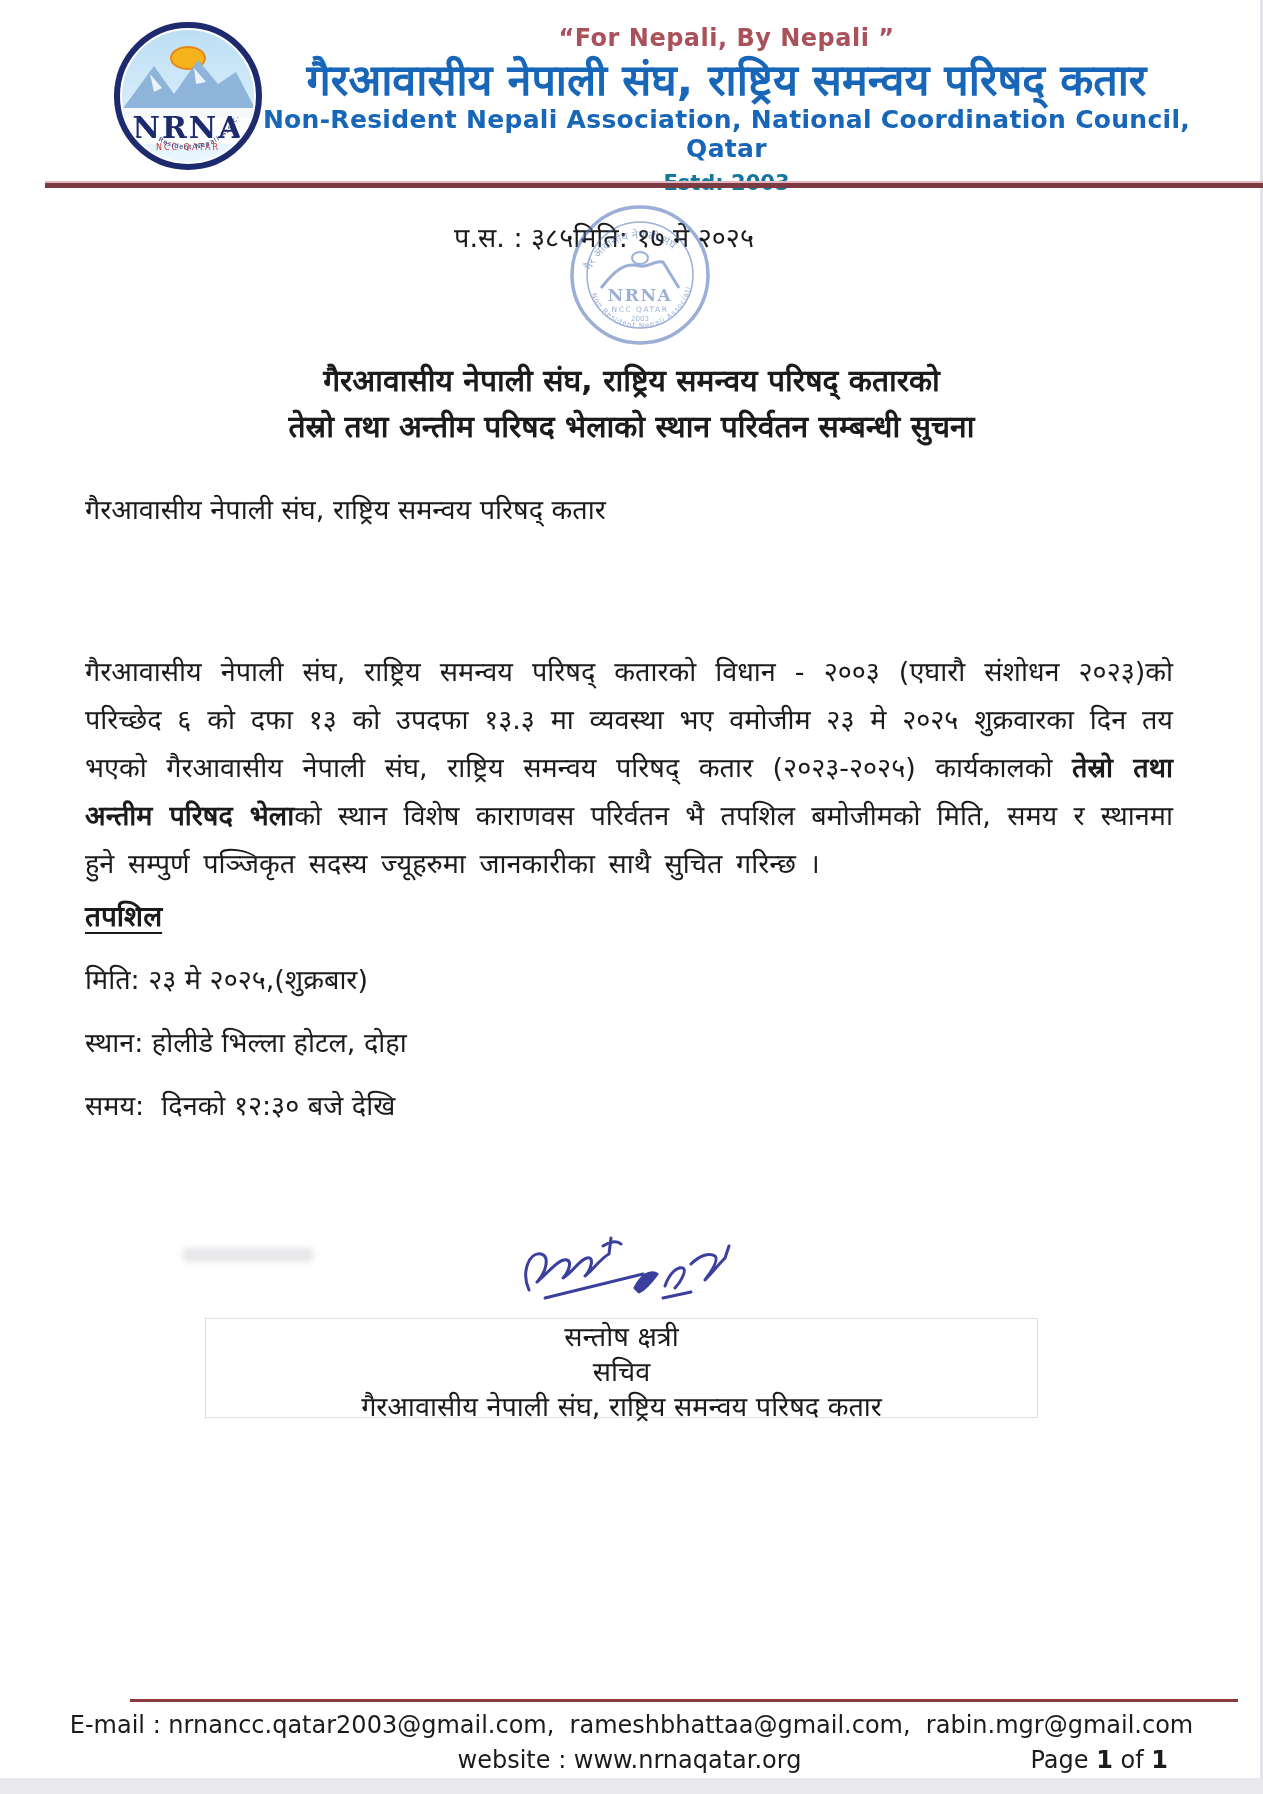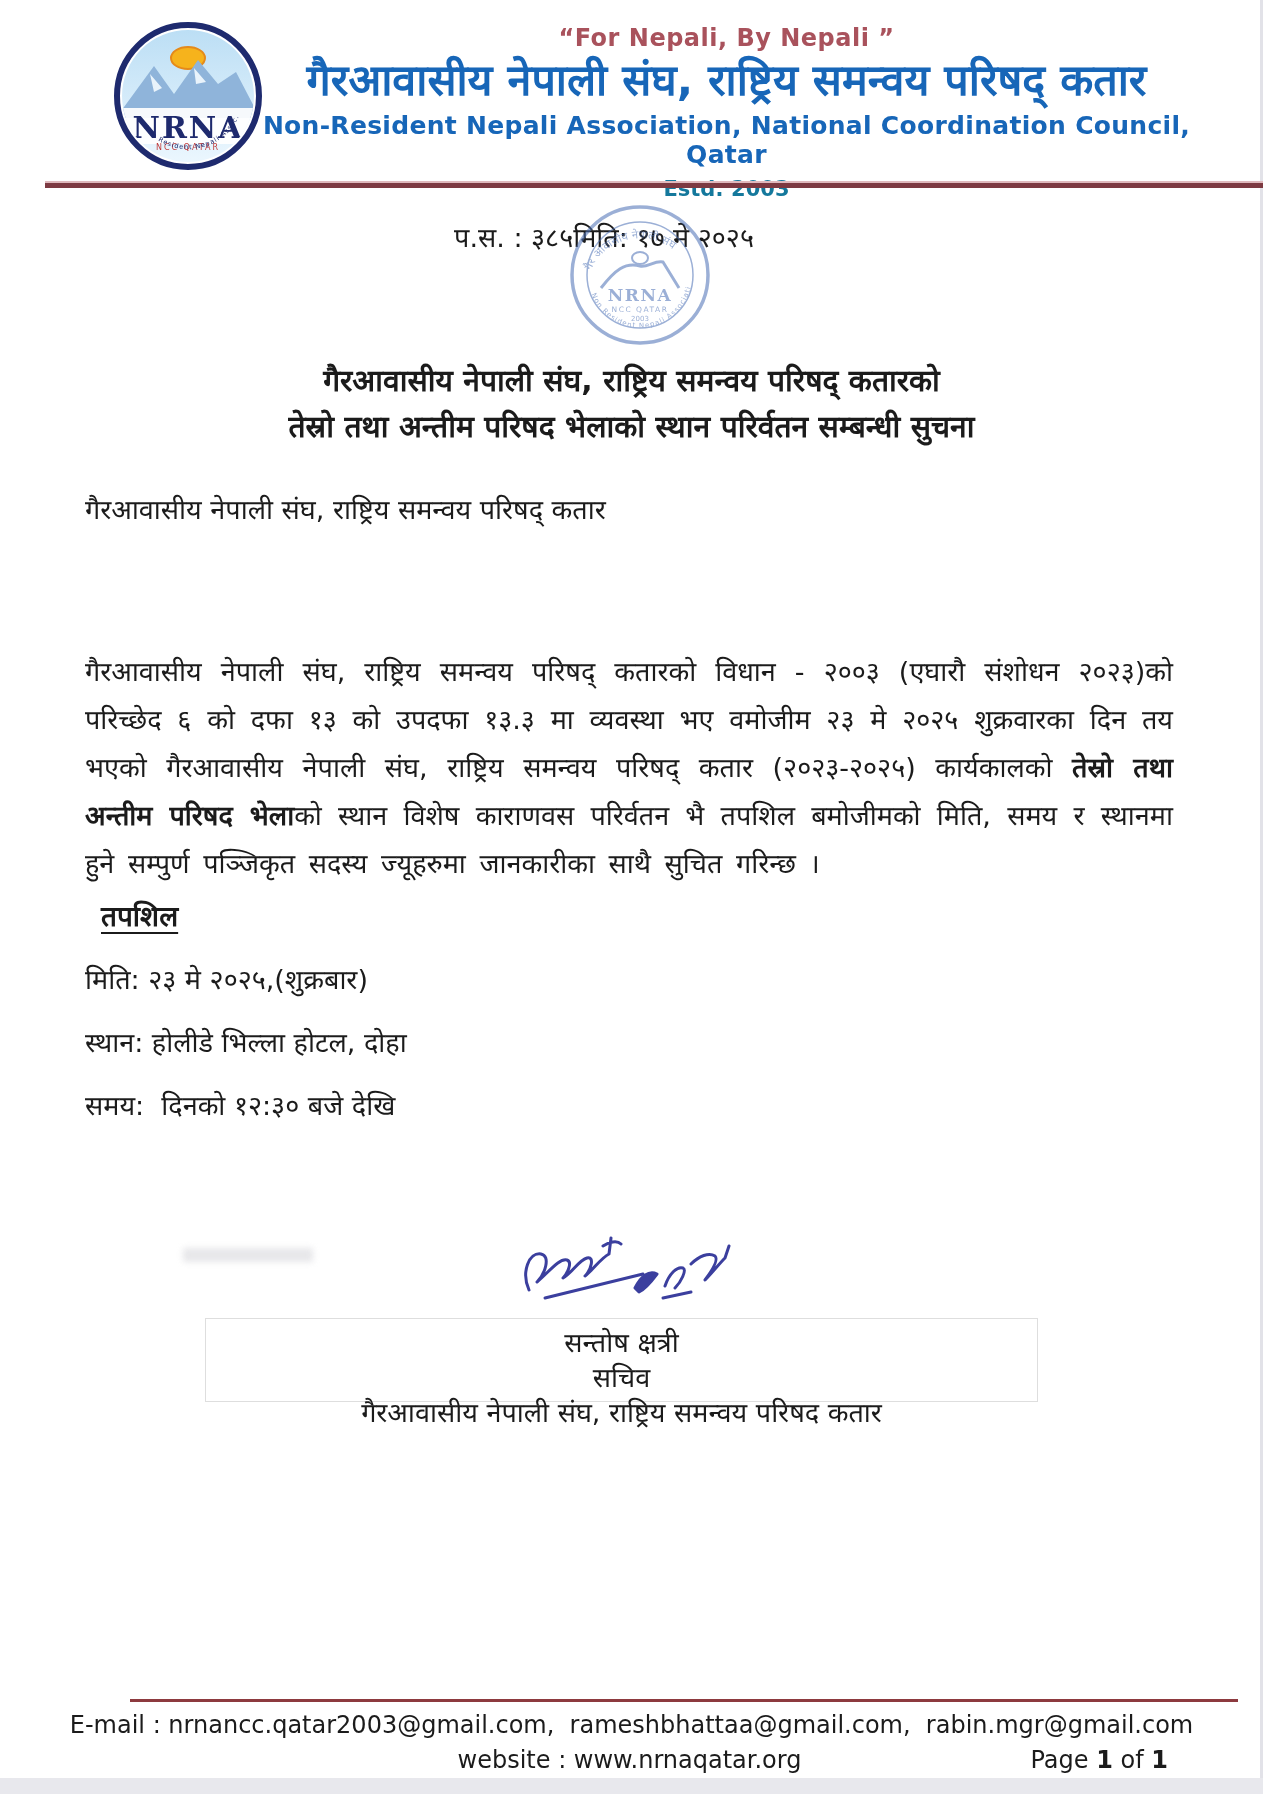--- a/index.html
+++ b/index.html
@@ -6,42 +6,42 @@
   .page{
     position:relative;width:1263px;height:1794px;background:#ffffff;
     font-family:"DejaVu Sans", sans-serif;color:#1b1b1b;overflow:hidden;
     box-shadow: inset -3px 0 0 #e2e2e8;
   }
   
   .logo{position:absolute;left:114px;top:22px;width:148px;height:148px;}
   .header-text{position:absolute;left:245px;right:55px;top:24px;text-align:center;}
   .tagline{font-size:24px;font-weight:600;color:#a9525c;letter-spacing:.5px;}
   .org-dev{font-size:43px;font-weight:700;color:#1766b8;line-height:1.15;margin-top:4px;}
-  .org-eng{font-size:25px;font-weight:700;color:#1766b8;margin-top:6px;letter-spacing:.3px;}
+  .org-eng{font-size:25px;font-weight:700;color:#1766b8;letter-spacing:.3px;}
   .estd{font-size:21px;font-weight:700;color:#14789c;margin-top:8px;}
   .header-rule{position:absolute;left:45px;right:0;top:181px;height:5px;background:#7d3a42;border-top:2px solid #dfb9bd;}
   
   .meta-row{position:absolute;left:85px;right:140px;top:218px;display:flex;justify-content:center;font-size:27px;}
   .stamp{position:absolute;left:563px;top:200px;width:154px;height:150px;opacity:.55;}
   
   .title{position:absolute;left:0;right:0;top:358px;text-align:center;font-size:30px;font-weight:700;line-height:46px;}
   
   .salutation{position:absolute;left:85px;top:486px;font-size:27px;line-height:47px;}
   .body-par{position:absolute;left:85px;right:90px;top:648px;font-size:27px;line-height:48px;text-align:justify;word-spacing:5px;}
   
-  .details-heading{position:absolute;left:85px;top:896px;font-size:28px;font-weight:700;text-decoration:underline;text-underline-offset:6px;margin-left:16px;}
+  .details-heading{position:absolute;left:85px;top:896px;font-size:28px;font-weight:700;text-decoration:underline;text-underline-offset:6px;}
   .detail-line{position:absolute;left:85px;font-size:27px;white-space:pre-wrap;}
   .d1{top:960px;} .d2{top:1023px;} .d3{top:1086px;}
   
   .smudge{position:absolute;left:183px;top:1248px;width:130px;height:14px;background:#d7d7db;filter:blur(3px);opacity:.6;}
   .signature-svg{position:absolute;left:515px;top:1228px;width:230px;height:100px;}
   .sig-block{
-    position:absolute;left:205px;top:1318px;width:833px;height:84px;
+    position:absolute;left:205px;top:1318px;width:833px;height:100px;
     border:1px solid #dedede;background:#fff;text-align:center;
-    font-size:27px;line-height:35px;padding-top:6px;box-sizing:border-box;
+    font-size:27px;line-height:35px;padding-top:0;box-sizing:border-box;
   }
   
   .footer-rule{position:absolute;left:130px;right:25px;top:1699px;height:3px;background:#8d3a3f;}
   .footer-email{position:absolute;left:0;right:0;top:1711px;text-align:center;font-size:24px;white-space:pre-wrap;}
   .footer-site{position:absolute;left:0;right:4px;top:1746px;text-align:center;font-size:24px;}
   .footer-page{position:absolute;right:95px;top:1746px;font-size:24px;margin-left:41px;}
   .footer-page b{font-weight:700;}
   .bottom-strip{position:absolute;left:0;right:0;bottom:0;height:16px;background:#e8e8ed;}
 </style>
 </head>

